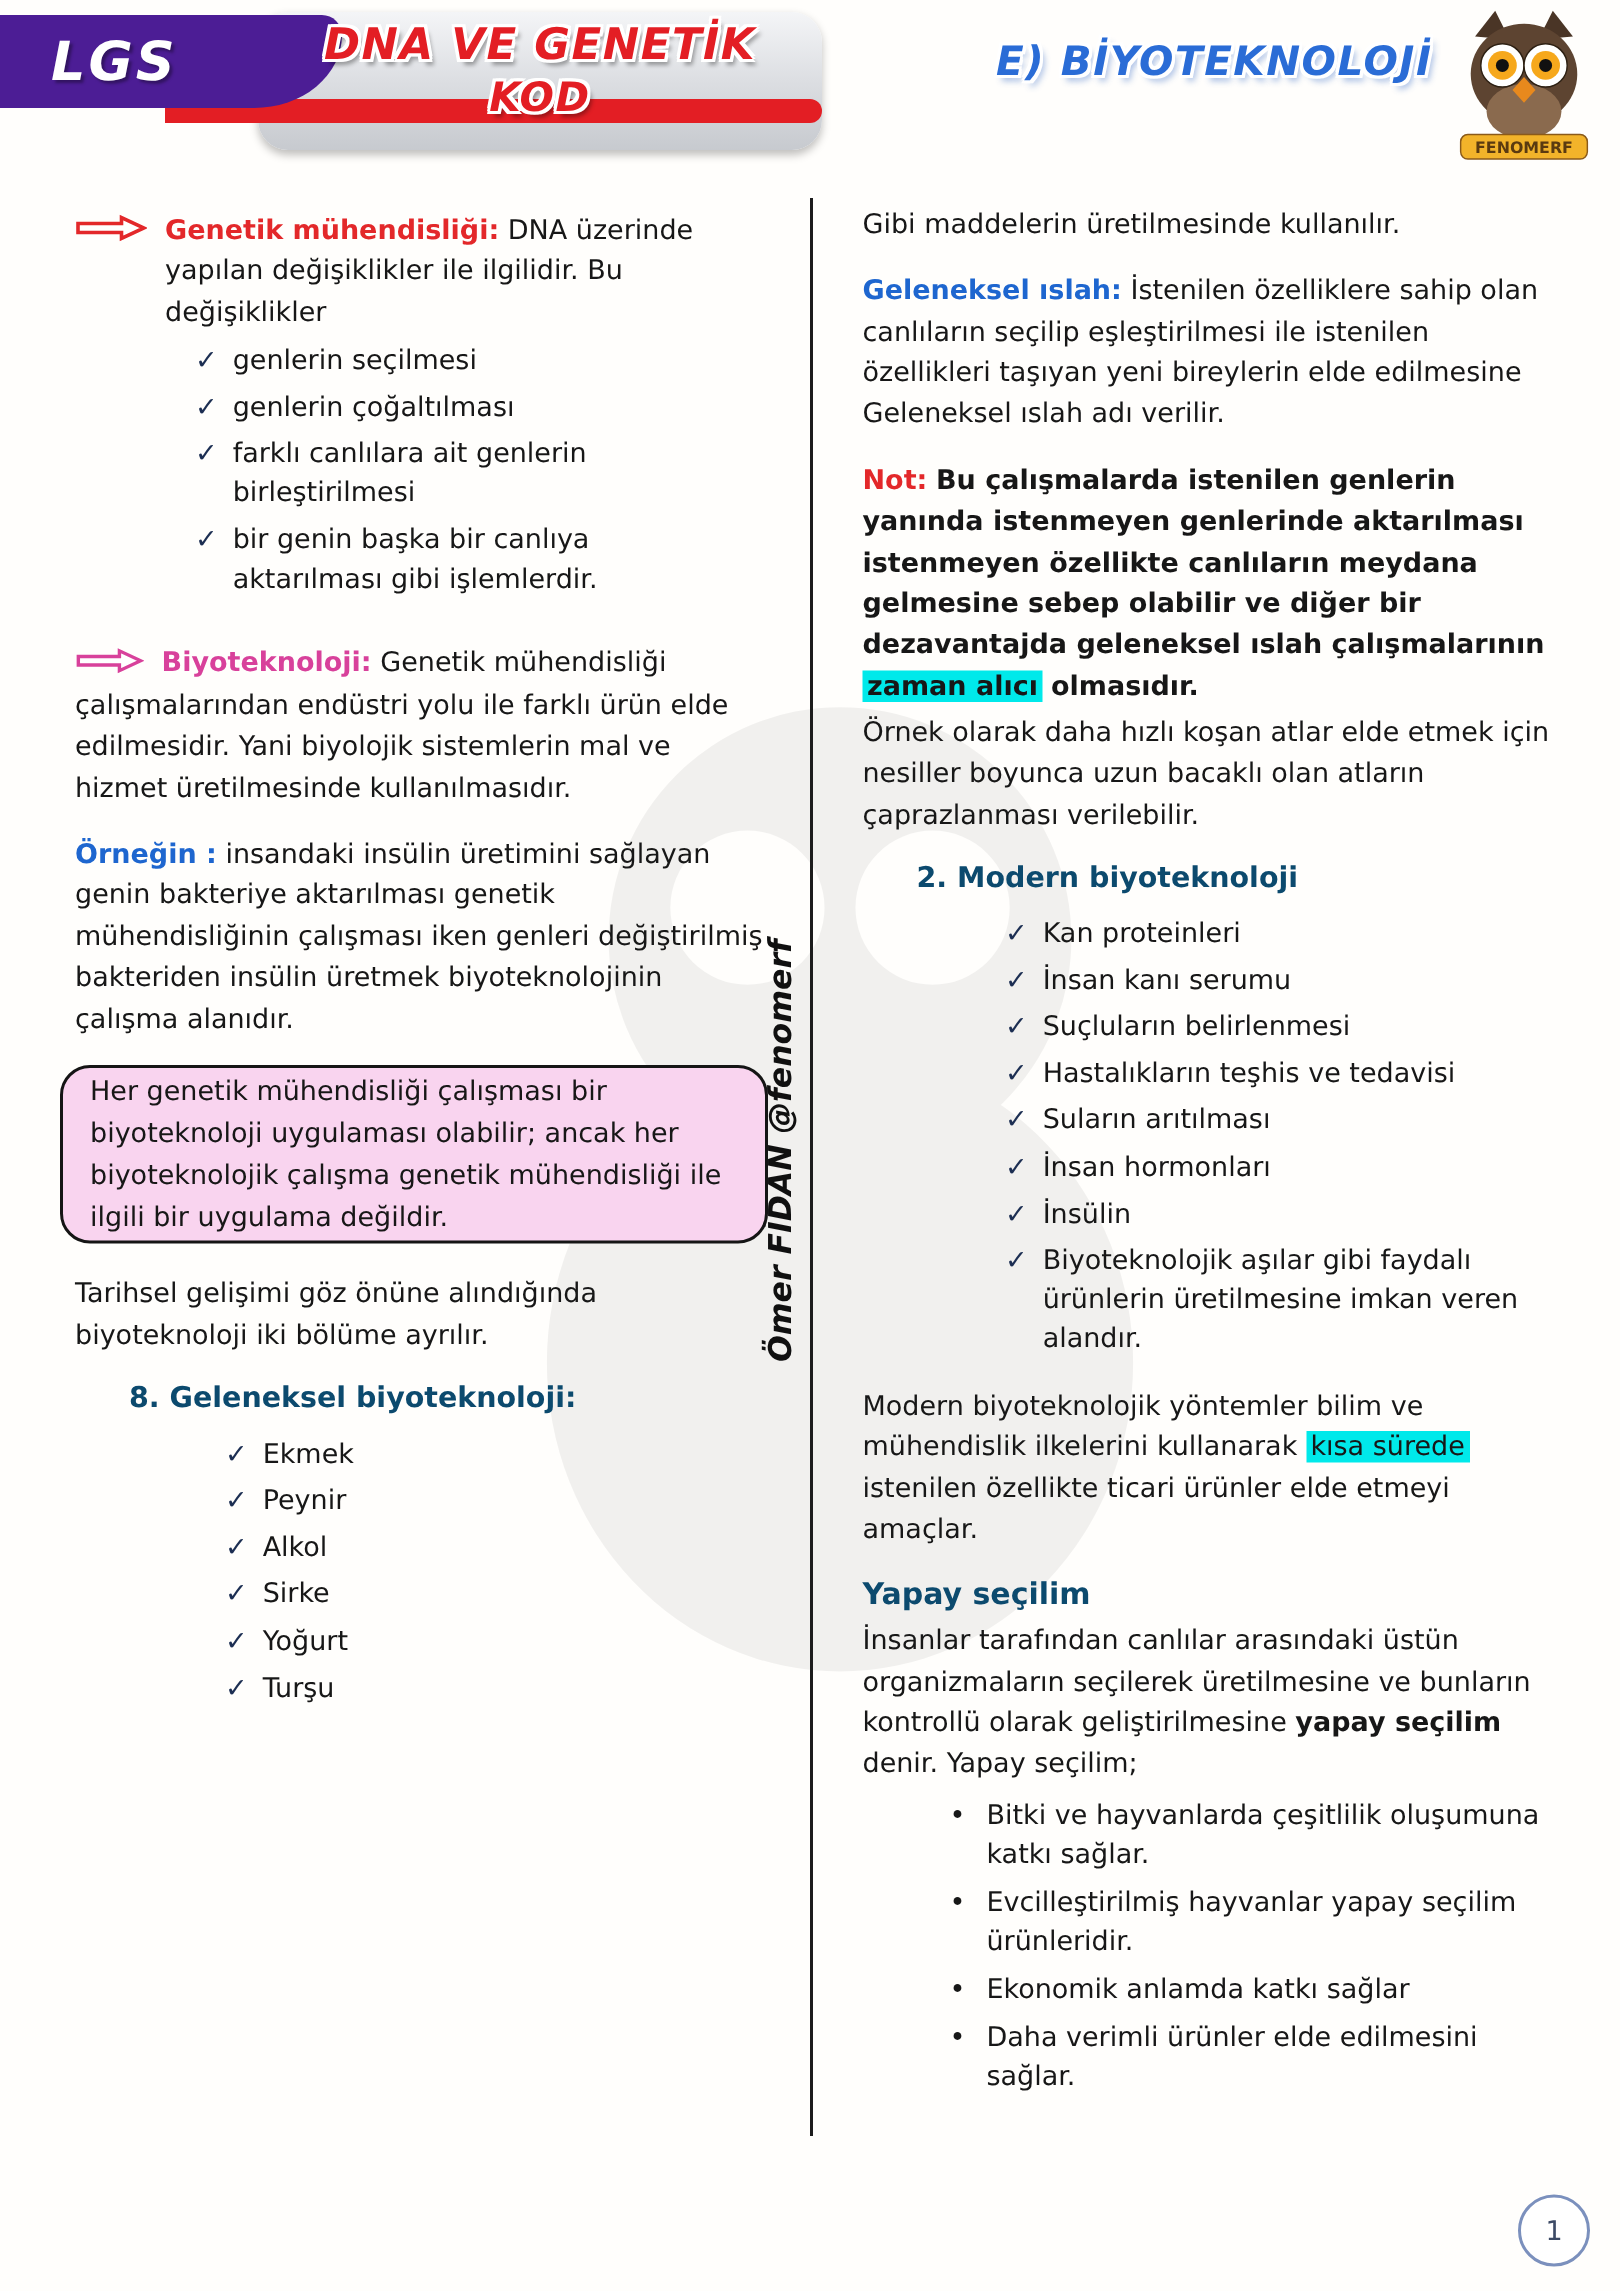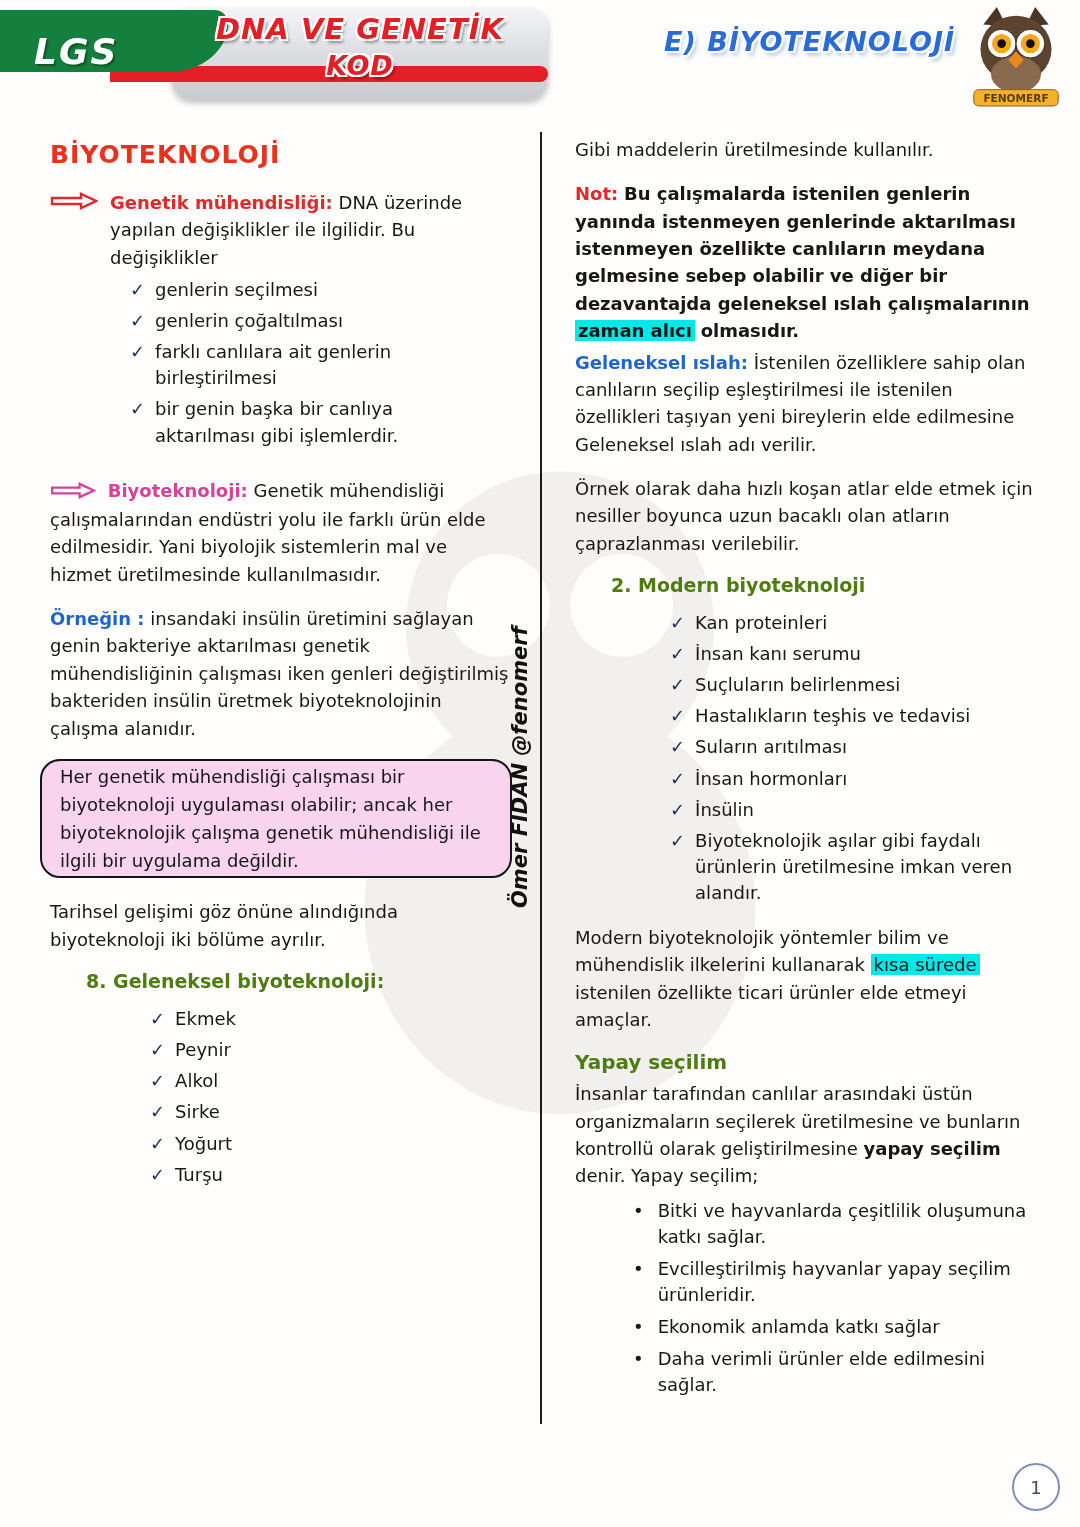--- a/index.html
+++ b/index.html
@@ -13,22 +13,22 @@
   .header { position:absolute; left:0; top:0; width:1080px; height:120px; }
   .gray-plate {
     position:absolute; left:172px; top:8px; width:376px; height:92px;
     border-radius:20px;
     background:linear-gradient(180deg,#f4f5f7 0%,#dcdee2 50%,#c7cacf 100%);
     box-shadow:0 3px 6px rgba(0,0,0,.25);
     z-index:1;
   }
   .lgs-band {
     position:absolute; left:0; top:10px; width:228px; height:62px;
-    background:#15803d; border-radius:0 16px 70px 0 / 0 16px 58px 0;
-    z-index:3; display:flex; align-items:flex-end; padding-left:34px;
+    background:#4c1d95; border-radius:0 16px 70px 0 / 0 16px 58px 0;
+    z-index:3; display:flex; align-items:center; padding-left:34px;
   }
   .lgs-band .lgs {
     color:#fff; font-size:36px; font-weight:bold; font-style:italic;
     letter-spacing:2px; text-shadow:2px 2px 2px rgba(0,0,0,.35);
   }
   .stripe {
     position:absolute; left:110px; top:66px; width:438px; height:16px;
     background:#e31e24; border-radius:0 10px 10px 0; z-index:2;
   }
   .main-title {
@@ -69,21 +69,21 @@
 
   .arrow-inline { display:inline-block; vertical-align:-2px; margin-right:6px; }
 
   ul.checks { list-style:none; margin:6px 0 14px 0; }
   .checks li { display:flex; gap:10px; margin-bottom:5px; font-size:18px; line-height:1.45; }
   .checks .ck { flex:0 0 auto; color:#1c2e52; font-weight:bold; }
   .checks.indent1 { margin-left:20px; }
   .checks.indent2 { margin-left:100px; }
   .checks.indent3 { margin-left:95px; }
 
-  .num-heading { color:#4d7c0f; font-weight:bold; font-size:19px; margin:4px 0 14px 36px; }
+  .num-heading { color:#0c4a6e; font-weight:bold; font-size:19px; margin:4px 0 14px 36px; }
 
   .note-box {
     background:#f9d4ef; border:2px solid #151515; border-radius:20px;
     padding:2px 18px; margin:2px 0 20px -10px; width:472px;
     font-size:18px; line-height:1.55;
   }
 
   ul.bullets { list-style:none; margin:2px 0 0 0; }
   .bullets li { display:flex; gap:14px; margin:0 0 6px 58px; font-size:18px; line-height:1.45; }
   .bullets .bu { flex:0 0 auto; font-size:18px; }
@@ -141,21 +141,20 @@
       <rect x="6" y="88" width="88" height="17" rx="5" fill="#f2b32a" stroke="#8a5a1a"></rect>
       <text x="50" y="101" text-anchor="middle" font-size="11" font-weight="bold" fill="#5a3a10">FENOMERF</text>
     </svg>
   </div>
 
   <div class="divider"></div>
   <div class="watermark">Ömer FİDAN @fenomerf</div>
 
   <div class="col col-left">
 
-    <div class="h-main">BİYOTEKNOLOJİ</div>
 
 
     <div class="hang">
       <span class="arrow">
         <svg width="48" height="18" viewBox="0 0 48 18">
             <path d="M2 6 H31 V2 L46 9 L31 16 V12 H2 Z" fill="#fff" stroke="#e3282a" stroke-width="2.4"></path>
           </svg>
       </span>
       <div class="body">
         <span class="lbl-red">Genetik mühendisliği:</span>
@@ -227,31 +226,31 @@
           <span class="ck">✓</span>
           <span>Turşu</span>
         </li>
     </ul>
   </div>
 
   <div class="col col-right">
 
     <p>Gibi maddelerin üretilmesinde kullanılır.</p>
 
+    <p>
+      <span class="lbl-blue">Geleneksel ıslah:</span>
+      <span>İstenilen özelliklere sahip olan canlıların seçilip eşleştirilmesi ile istenilen özellikleri taşıyan yeni bireylerin elde edilmesine Geleneksel ıslah adı verilir.</span>
+    </p>
+
     <p style="margin-bottom:4px;">
       <span class="lbl-red">Not:</span>
       <span class="bold">Bu çalışmalarda istenilen genlerin yanında istenmeyen genlerinde aktarılması istenmeyen özellikte canlıların meydana gelmesine sebep olabilir ve diğer bir dezavantajda geleneksel ıslah çalışmalarının</span>
       <span class="hl bold">zaman alıcı</span>
       <span class="bold">olmasıdır.</span>
     </p>
-
-    <p>
-      <span class="lbl-blue">Geleneksel ıslah:</span>
-      <span>İstenilen özelliklere sahip olan canlıların seçilip eşleştirilmesi ile istenilen özellikleri taşıyan yeni bireylerin elde edilmesine Geleneksel ıslah adı verilir.</span>
-    </p>
     <p>Örnek olarak daha hızlı koşan atlar elde etmek için nesiller boyunca uzun bacaklı olan atların çaprazlanması verilebilir.</p>
 
     <div class="num-heading">2.  Modern biyoteknoloji</div>
 
     <ul class="checks indent3" style="margin-bottom:18px;">
       <li>
           <span class="ck">✓</span>
           <span>Kan proteinleri</span>
         </li>
       <li>

